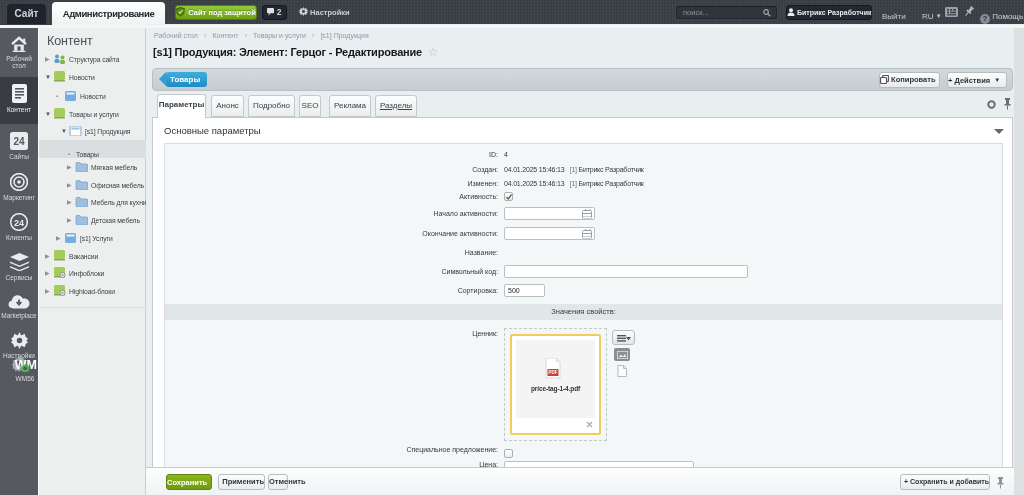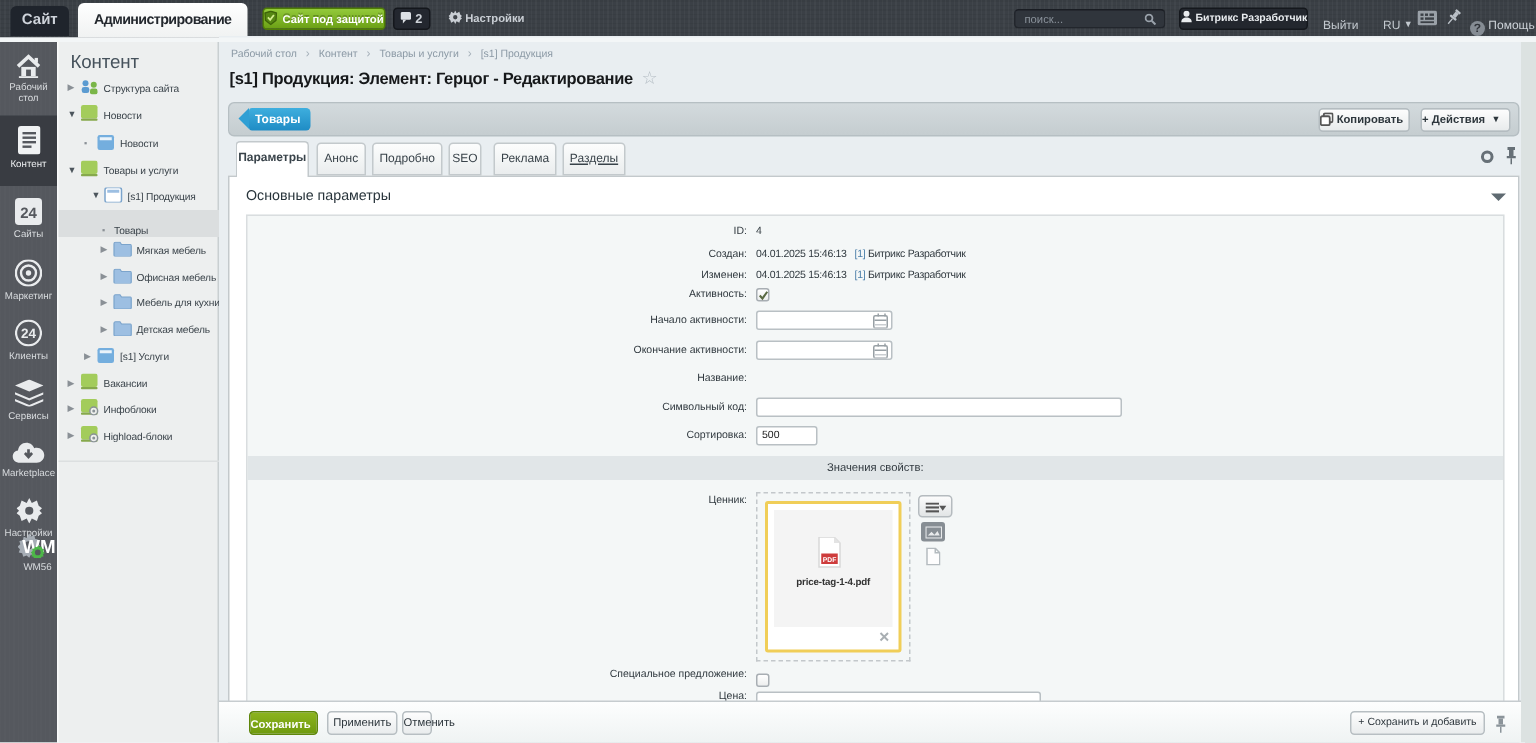--- a/index.html
+++ b/index.html
@@ -94,22 +94,22 @@
 .props-head { position:absolute; left:0px; top:160px; width:837px; height:16px; background:#e1e6e8;
   text-align:center; font-size:7.5px; color:#333b41; line-height:16px; }
 
 
 .footer { position:absolute; left:146px; top:467px; width:878px; height:28px;
   background:linear-gradient(#fdfefe,#eff3f3); border-top:1px solid #c6cccf; z-index:5;}
 .gbtn { position:absolute; left:20px; top:6px; width:46px; height:16px;
   background:linear-gradient(#8cb41e,#6f9a0e); border:1px solid #5e860a; border-radius:3px;
   color:#fff; font-size:7.5px; font-weight:bold; line-height:15px; }
 .fbtn { position:absolute; top:6px; height:16px; background:linear-gradient(#fdfdfd,#e9eced);
-  border:1px solid #b7bec2; border-radius:3px; color:#2d363c; font-size:7.5px; font-weight:normal;
-  line-height:14px; text-align:center; }
+  border:1px solid #b7bec2; border-radius:3px; color:#2d363c; font-size:7.5px; font-weight:bold;
+  line-height:14px; text-align:right; }
 </style></head>
 <body>
 
 <div class="topbar">
   <div class="tab-site">Сайт</div>
   <div class="tab-admin">Администрирование</div>
   <div class="btn-protect"><svg width="9" height="10" viewBox="0 0 9 10" style="vertical-align:-2px; margin-right:1px;">
         <path d="M4.5 0 L8.8 1.3 L8.4 6.8 L4.5 9.8 L0.6 6.8 L0.2 1.3 Z" fill="#3e6309"></path>
         <path d="M4.5 1 L7.9 2 L7.6 6.4 L4.5 8.8 L1.4 6.4 L1.1 2 Z" fill="#568713"></path>
         <path d="M2.6 4.6 L4.1 6.2 L6.6 3" stroke="#d3ee8e" stroke-width="1.2" fill="none"></path>

